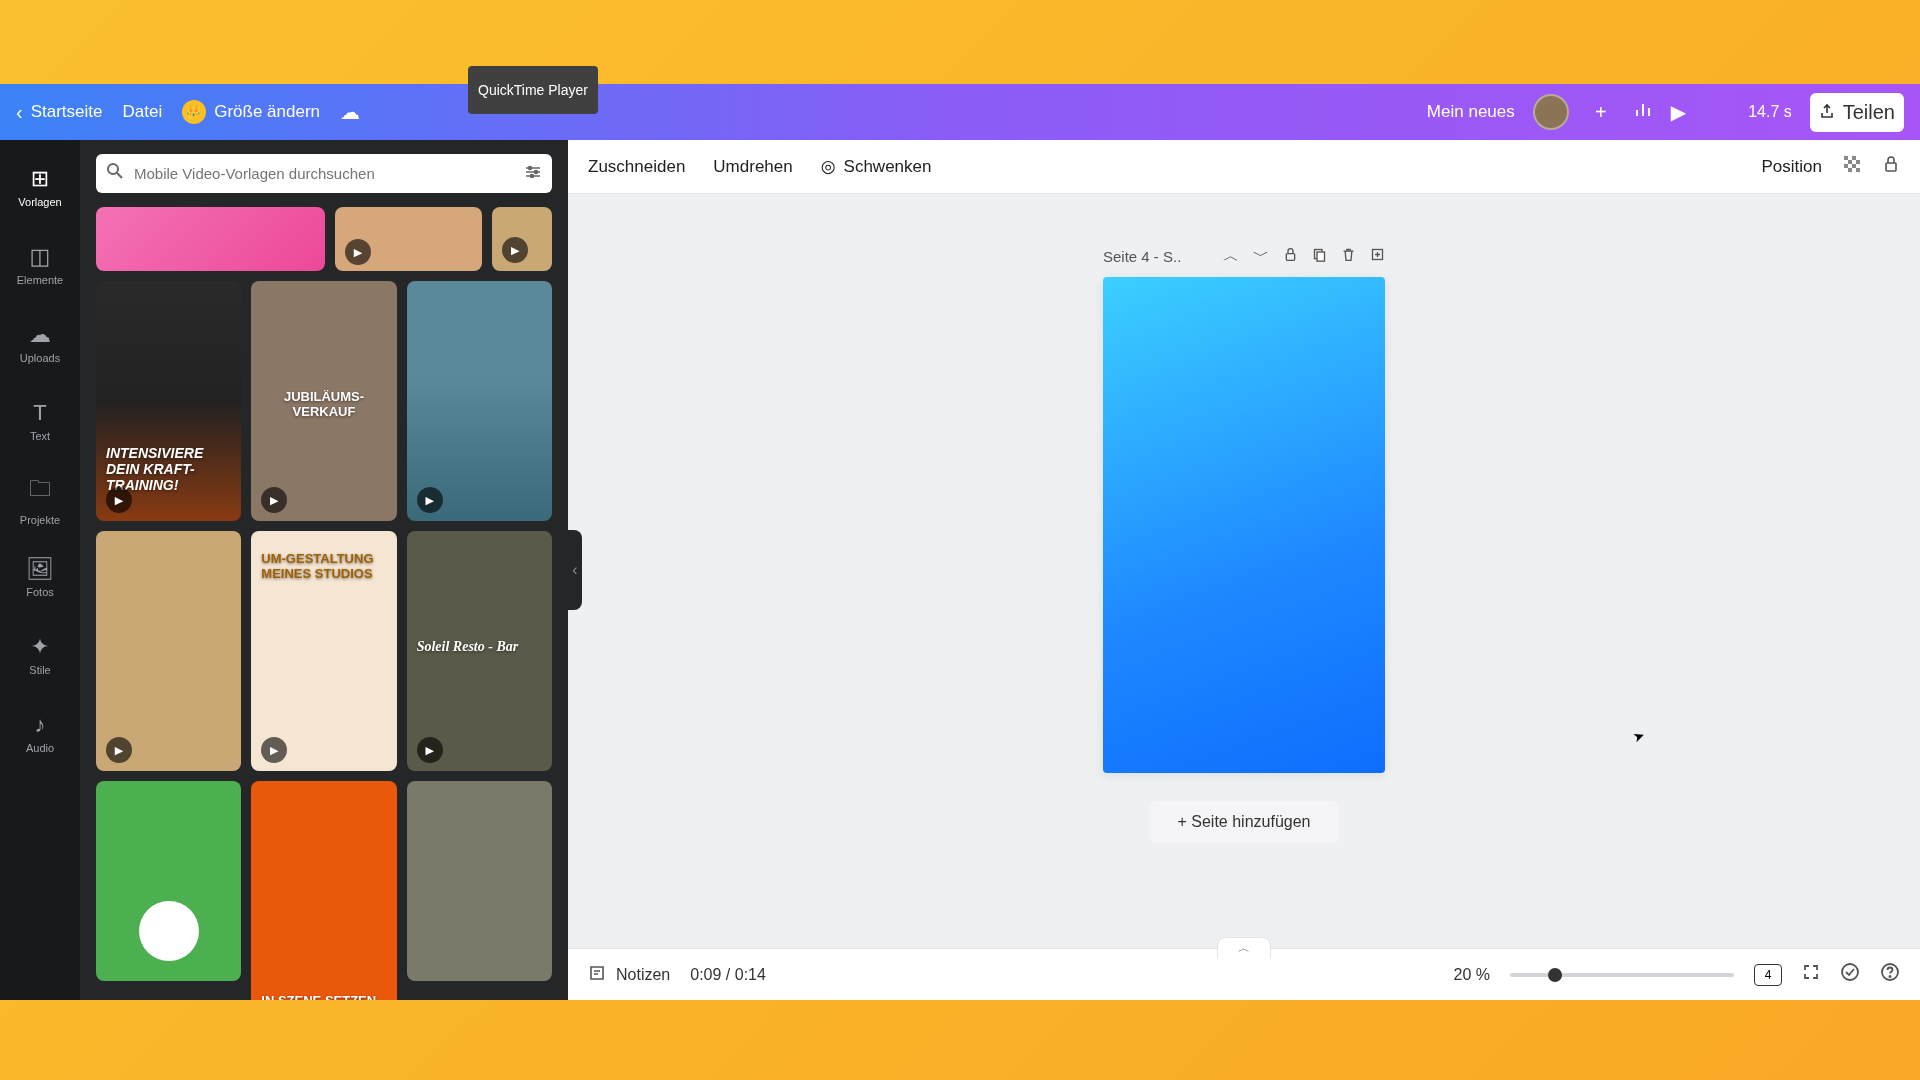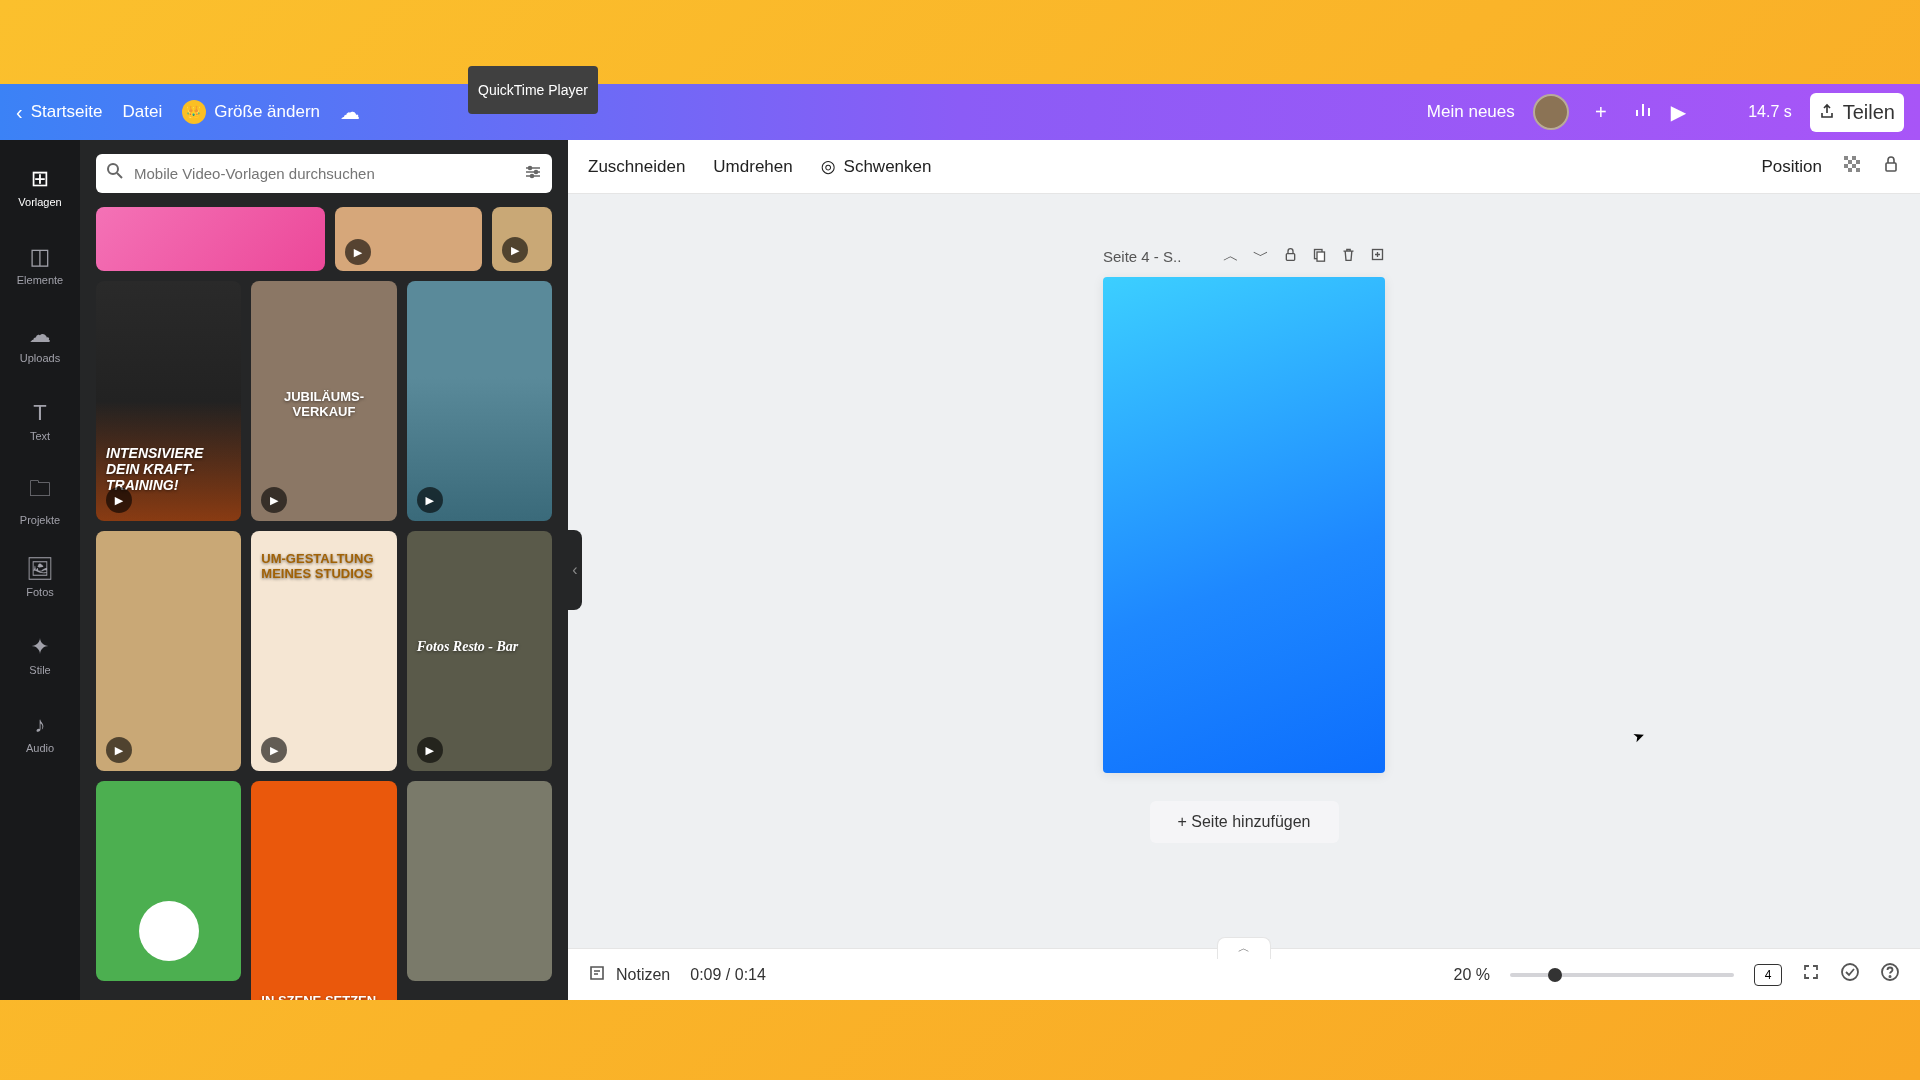--- a/index.html
+++ b/index.html
@@ -344,21 +344,21 @@
         </div>
         <div class="template-row">
           <div class="template-card" style="background:#c9a876">
             <div class="play-badge">▶</div>
           </div>
           <div class="template-card" style="background:#f5e6d3">
             <div class="tc-text" style="top:20px;color:#a16207;font-size:13px">UM-GESTALTUNG MEINES STUDIOS</div>
             <div class="play-badge">▶</div>
           </div>
           <div class="template-card" style="background:#5a5a4a">
-            <div class="tc-text" style="top:45%;font-size:14px;font-style:italic;font-family:serif">Fotos Resto - Bar</div>
+            <div class="tc-text" style="top:45%;font-size:14px;font-style:italic;font-family:serif">Soleil Resto - Bar</div>
             <div class="play-badge">▶</div>
           </div>
         </div>
         <div class="template-row">
           <div class="template-card" style="background:#4caf50;height:200px">
             <div style="position:absolute;bottom:20px;left:50%;transform:translateX(-50%);width:60px;height:60px;background:white;border-radius:50%"></div>
           </div>
           <div class="template-card" style="background:#ea580c;height:237px">
             <div class="tc-text" style="bottom:10px;font-size:13px">IN SZENE SETZEN</div>
           </div>

